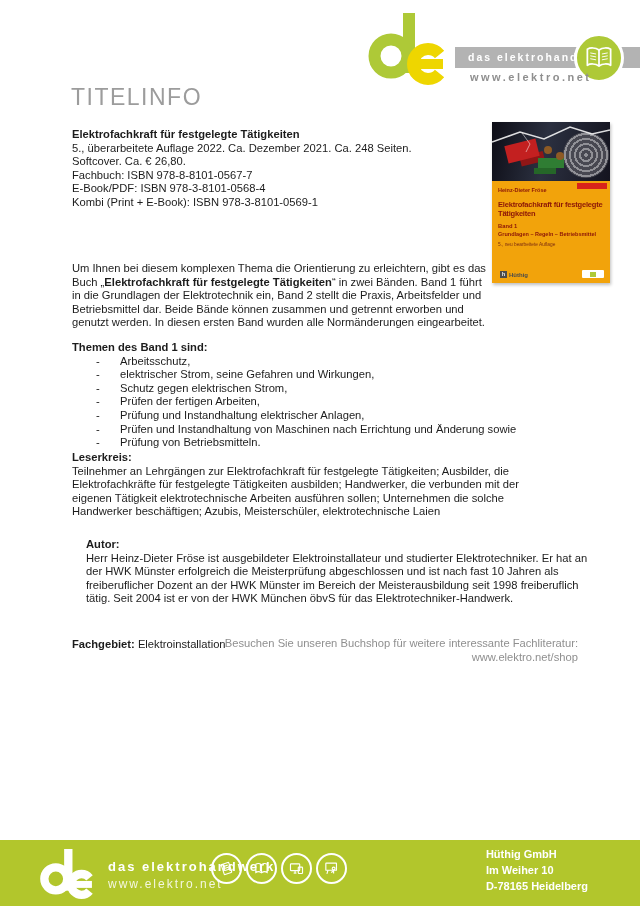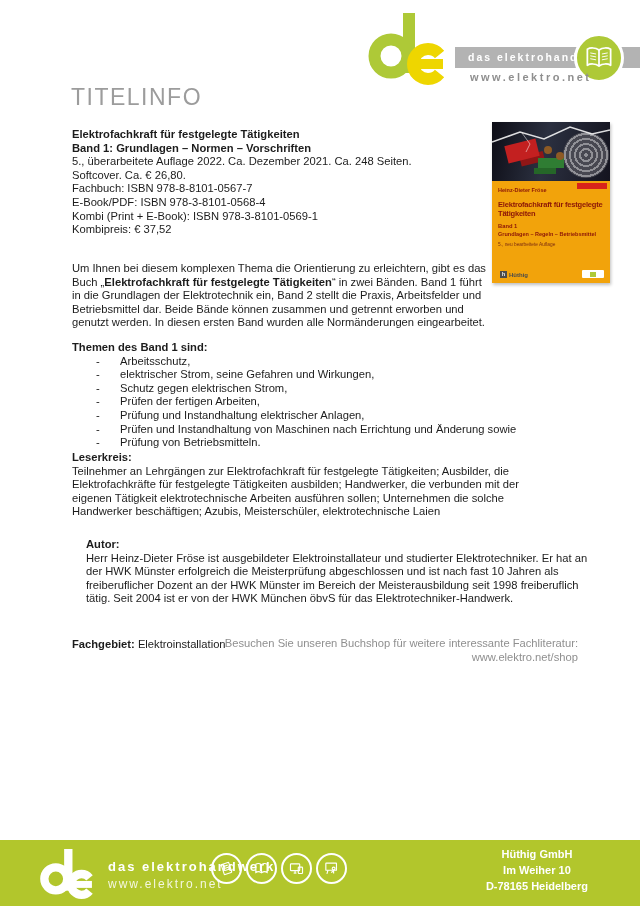--- a/index.html
+++ b/index.html
@@ -60,21 +60,21 @@
   
   .footer{position:absolute;left:0;top:840px;width:640px;height:66px;background:#b2c62c;}
   .footer-logo-svg{position:absolute;left:36px;top:9px;}
   .f-brand{position:absolute;left:108px;top:19px;color:#ffffff;font-weight:bold;
            font-size:13px;letter-spacing:2px;}
   .f-url{position:absolute;left:108px;top:37px;color:rgba(255,255,255,.85);
          font-size:12px;letter-spacing:2px;}
   .f-icons{position:absolute;left:211px;top:13px;display:flex;gap:4px;}
   .f-icon{width:27px;height:27px;border:2px solid #ffffff;border-radius:50%;
           display:flex;align-items:center;justify-content:center;}
-  .f-addr{position:absolute;right:52px;top:6px;text-align:center;color:#ffffff;
+  .f-addr{position:absolute;right:52px;top:6px;text-align:left;color:#ffffff;
           font-size:11px;line-height:16px;font-weight:600;}
 </style>
 </head>
 <body>
 
 <div class="page">
 
   <div class="titelinfo">TITELINFO</div>
 
   <svg class="top-logo-svg" width="92" height="72" viewBox="0 0 92 72">
@@ -100,27 +100,25 @@
           <line x1="26" y1="18.5" x2="34" y2="17"></line>
           <line x1="26" y1="22.5" x2="34" y2="21"></line>
       </g>
     </svg>
   </div>
 
   <div class="top-url">www.elektro.net</div>
 
   <div class="info-block txt">
     <div class="b">Elektrofachkraft für festgelegte Tätigkeiten</div>
-    <div class="b">Band 1: Grundlagen – Normen – Vorschriften</div>
     <div>5., überarbeitete Auflage 2022. Ca. Dezember 2021. Ca. 248 Seiten.</div>
     <div>Softcover. Ca. € 26,80.</div>
     <div>Fachbuch: ISBN 978-8-8101-0567-7</div>
     <div>E-Book/PDF: ISBN 978-3-8101-0568-4</div>
     <div>Kombi (Print + E-Book): ISBN 978-3-8101-0569-1</div>
-    <div>Kombipreis: € 37,52</div>
   </div>
 
   <div class="intro txt"><span>Um Ihnen bei diesem komplexen Thema die Orientierung zu erleichtern, gibt es das Buch „</span><span class="b">Elektrofachkraft für festgelegte Tätigkeiten</span><span>“ in zwei Bänden. Band 1 führt in die Grundlagen der Elektrotechnik ein, Band 2 stellt die Praxis, Arbeitsfelder und Betriebsmittel dar. Beide Bände können zusammen und getrennt erworben und genutzt werden. In diesen ersten Band wurden alle Normänderungen eingearbeitet.</span></div>
 
   <div class="themen txt">
     <div class="b">Themen des Band 1 sind:</div>
     <div class="li-row">
       <span class="dash">-</span>
       <span>Arbeitsschutz,</span>
       </div>

